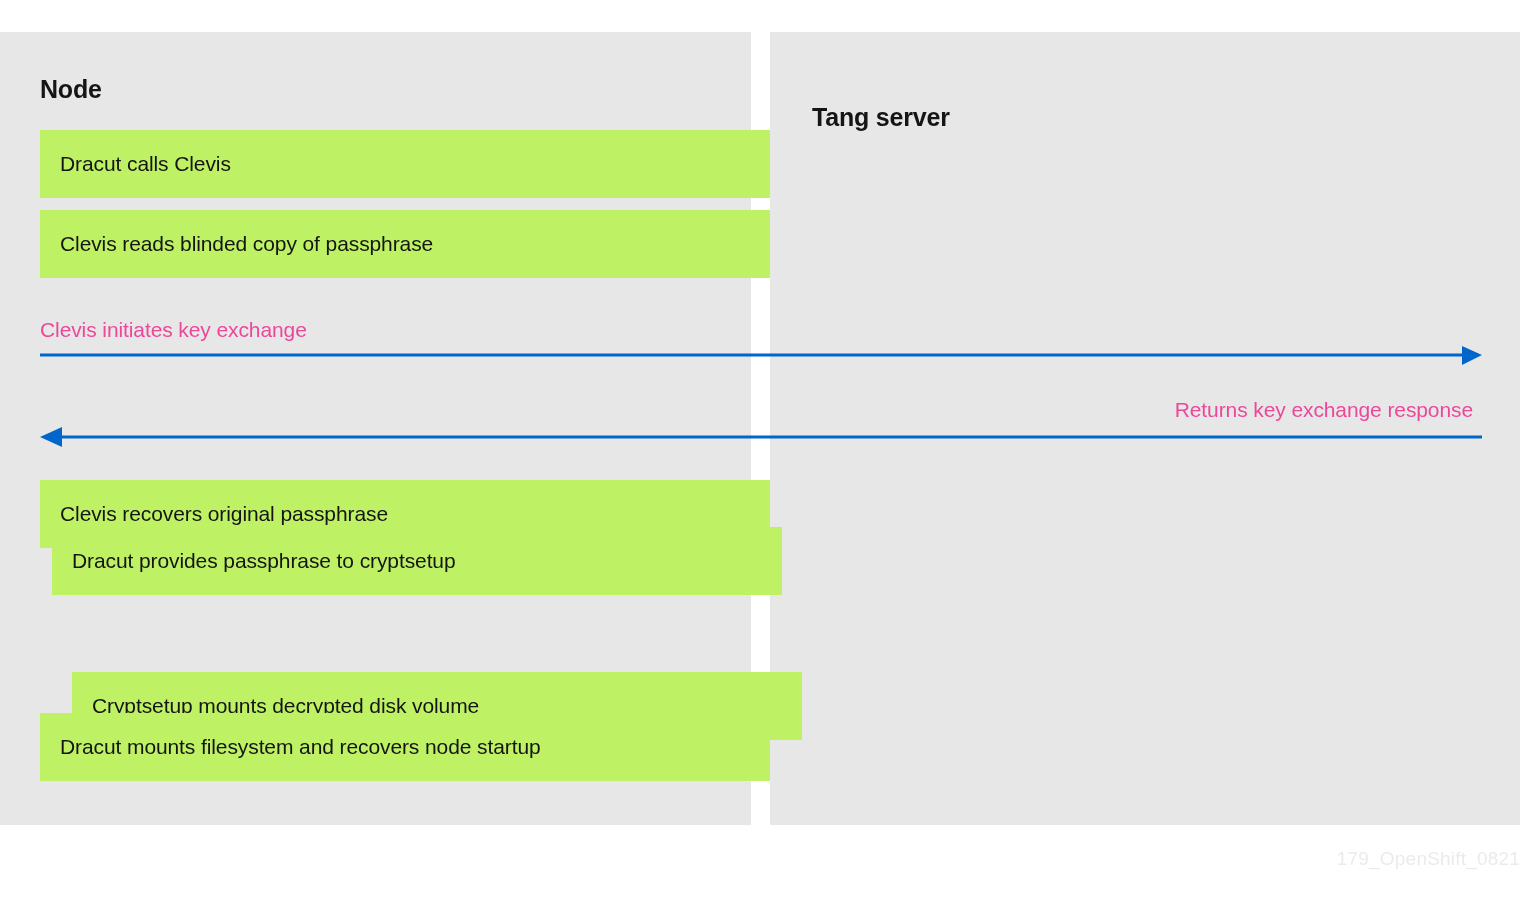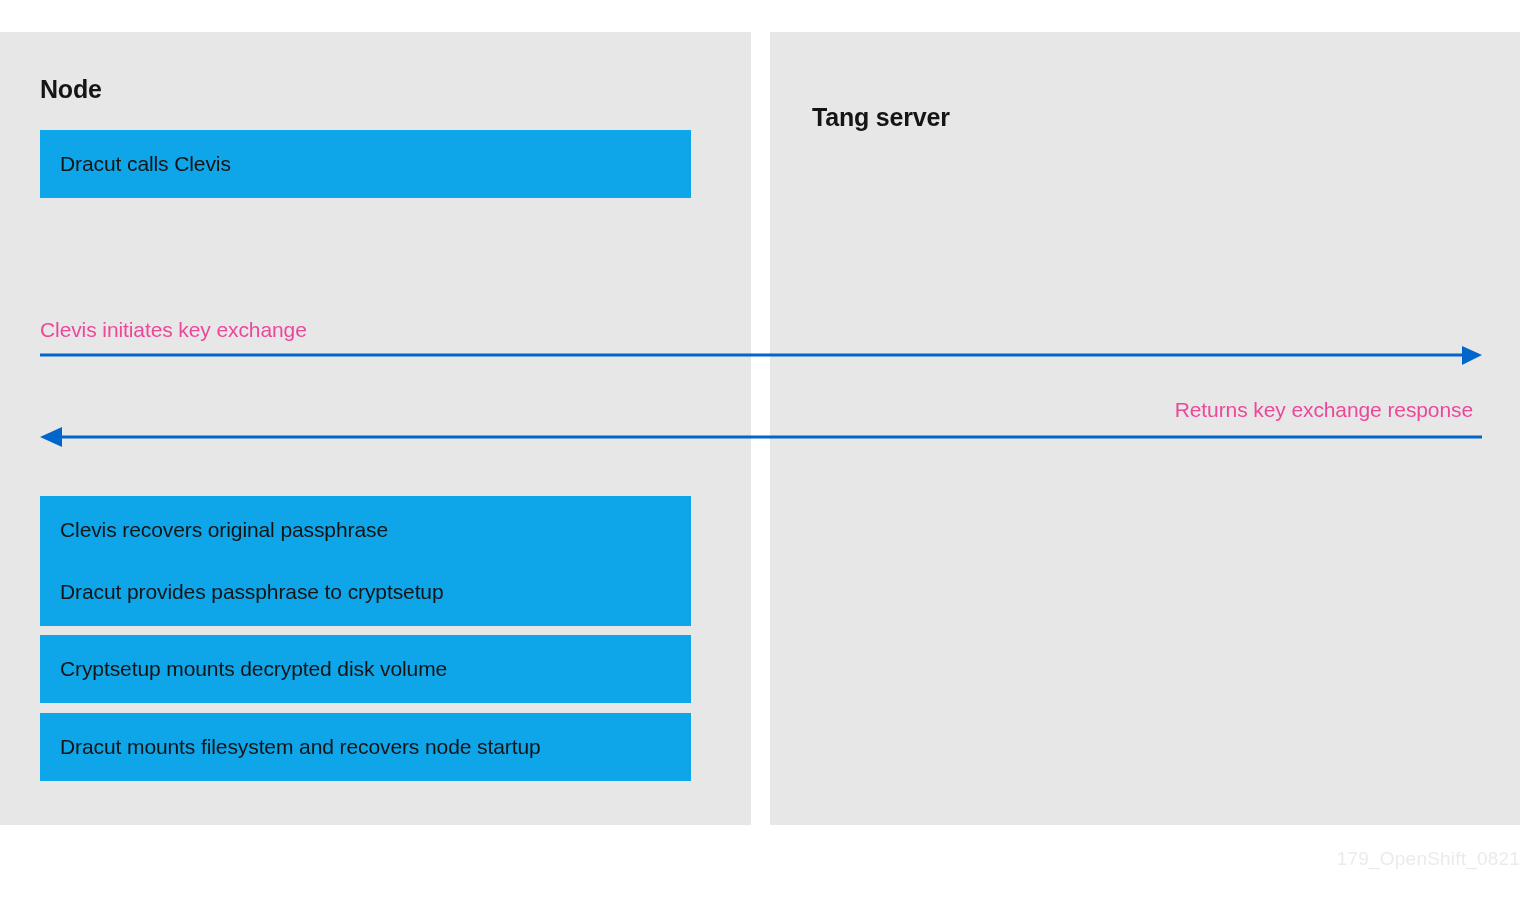--- a/index.html
+++ b/index.html
@@ -47,23 +47,23 @@
     letter-spacing: -0.2px;
     white-space: nowrap;
   }
   #node-title  { left: 40px;  top: 75px; }
   #tang-title  { left: 812px; top: 75px; margin-top: 28px; }
 
   
   .step-box {
     position: absolute;
     left: 40px;
-    width: 651px;
+    width: 730px;
     height: 68px;
-    background: #0ea5e9;
+    background: #bef264;
     box-sizing: border-box;
   }
   .step-box .step-text {
     position: absolute;
     left: 20px;
     top: 50%;
     transform: translateY(-50%);
     font-size: 21px;
     color: #151515;
     letter-spacing: -0.1px;
@@ -105,40 +105,43 @@
   <div class="panel" id="node-panel"></div>
 
   <div class="panel" id="tang-panel"></div>
 
   <div class="panel-title" id="node-title">Node</div>
   <div class="panel-title" id="tang-title">Tang server</div>
 
   <div class="step-box" style="top:130px;">
     <span class="step-text">Dracut calls Clevis</span>
   </div>
+  <div class="step-box" style="top:210px;">
+    <span class="step-text">Clevis reads blinded copy of passphrase</span>
+  </div>
 
   <div class="arrow-label" style="left:40px; top:318px;">Clevis initiates key exchange</div>
   <svg class="arrow-svg" style="top:344px;" viewBox="0 0 1520 24" xmlns="http://www.w3.org/2000/svg">
     <line x1="40" y1="11" x2="1464" y2="11" stroke="#0066cc" stroke-width="3"></line>
     <polygon points="1462,2 1482,11 1462,21" fill="#0066cc"></polygon>
   </svg>
 
   <div class="arrow-label" style="right:47px; top:398px;">Returns key exchange response</div>
   <svg class="arrow-svg" style="top:426px;" viewBox="0 0 1520 24" xmlns="http://www.w3.org/2000/svg">
     <line x1="60" y1="11" x2="1482" y2="11" stroke="#0066cc" stroke-width="3"></line>
     <polygon points="40,11 62,1 62,21" fill="#0066cc"></polygon>
   </svg>
 
-  <div class="step-box" style="top:496px;">
+  <div class="step-box" style="top:480px;">
     <span class="step-text">Clevis recovers original passphrase</span>
   </div>
-  <div class="step-box" style="top:558px;">
+  <div class="step-box" style="top:527px;margin-left:12px;">
     <span class="step-text">Dracut provides passphrase to cryptsetup</span>
   </div>
-  <div class="step-box" style="top:635px;">
+  <div class="step-box" style="top:672px;margin-left:32px;">
     <span class="step-text">Cryptsetup mounts decrypted disk volume</span>
   </div>
   <div class="step-box" style="top:713px;">
     <span class="step-text">Dracut mounts filesystem and recovers node startup</span>
   </div>
 
   <div id="watermark">179_OpenShift_0821</div>
 
 </div>
 

